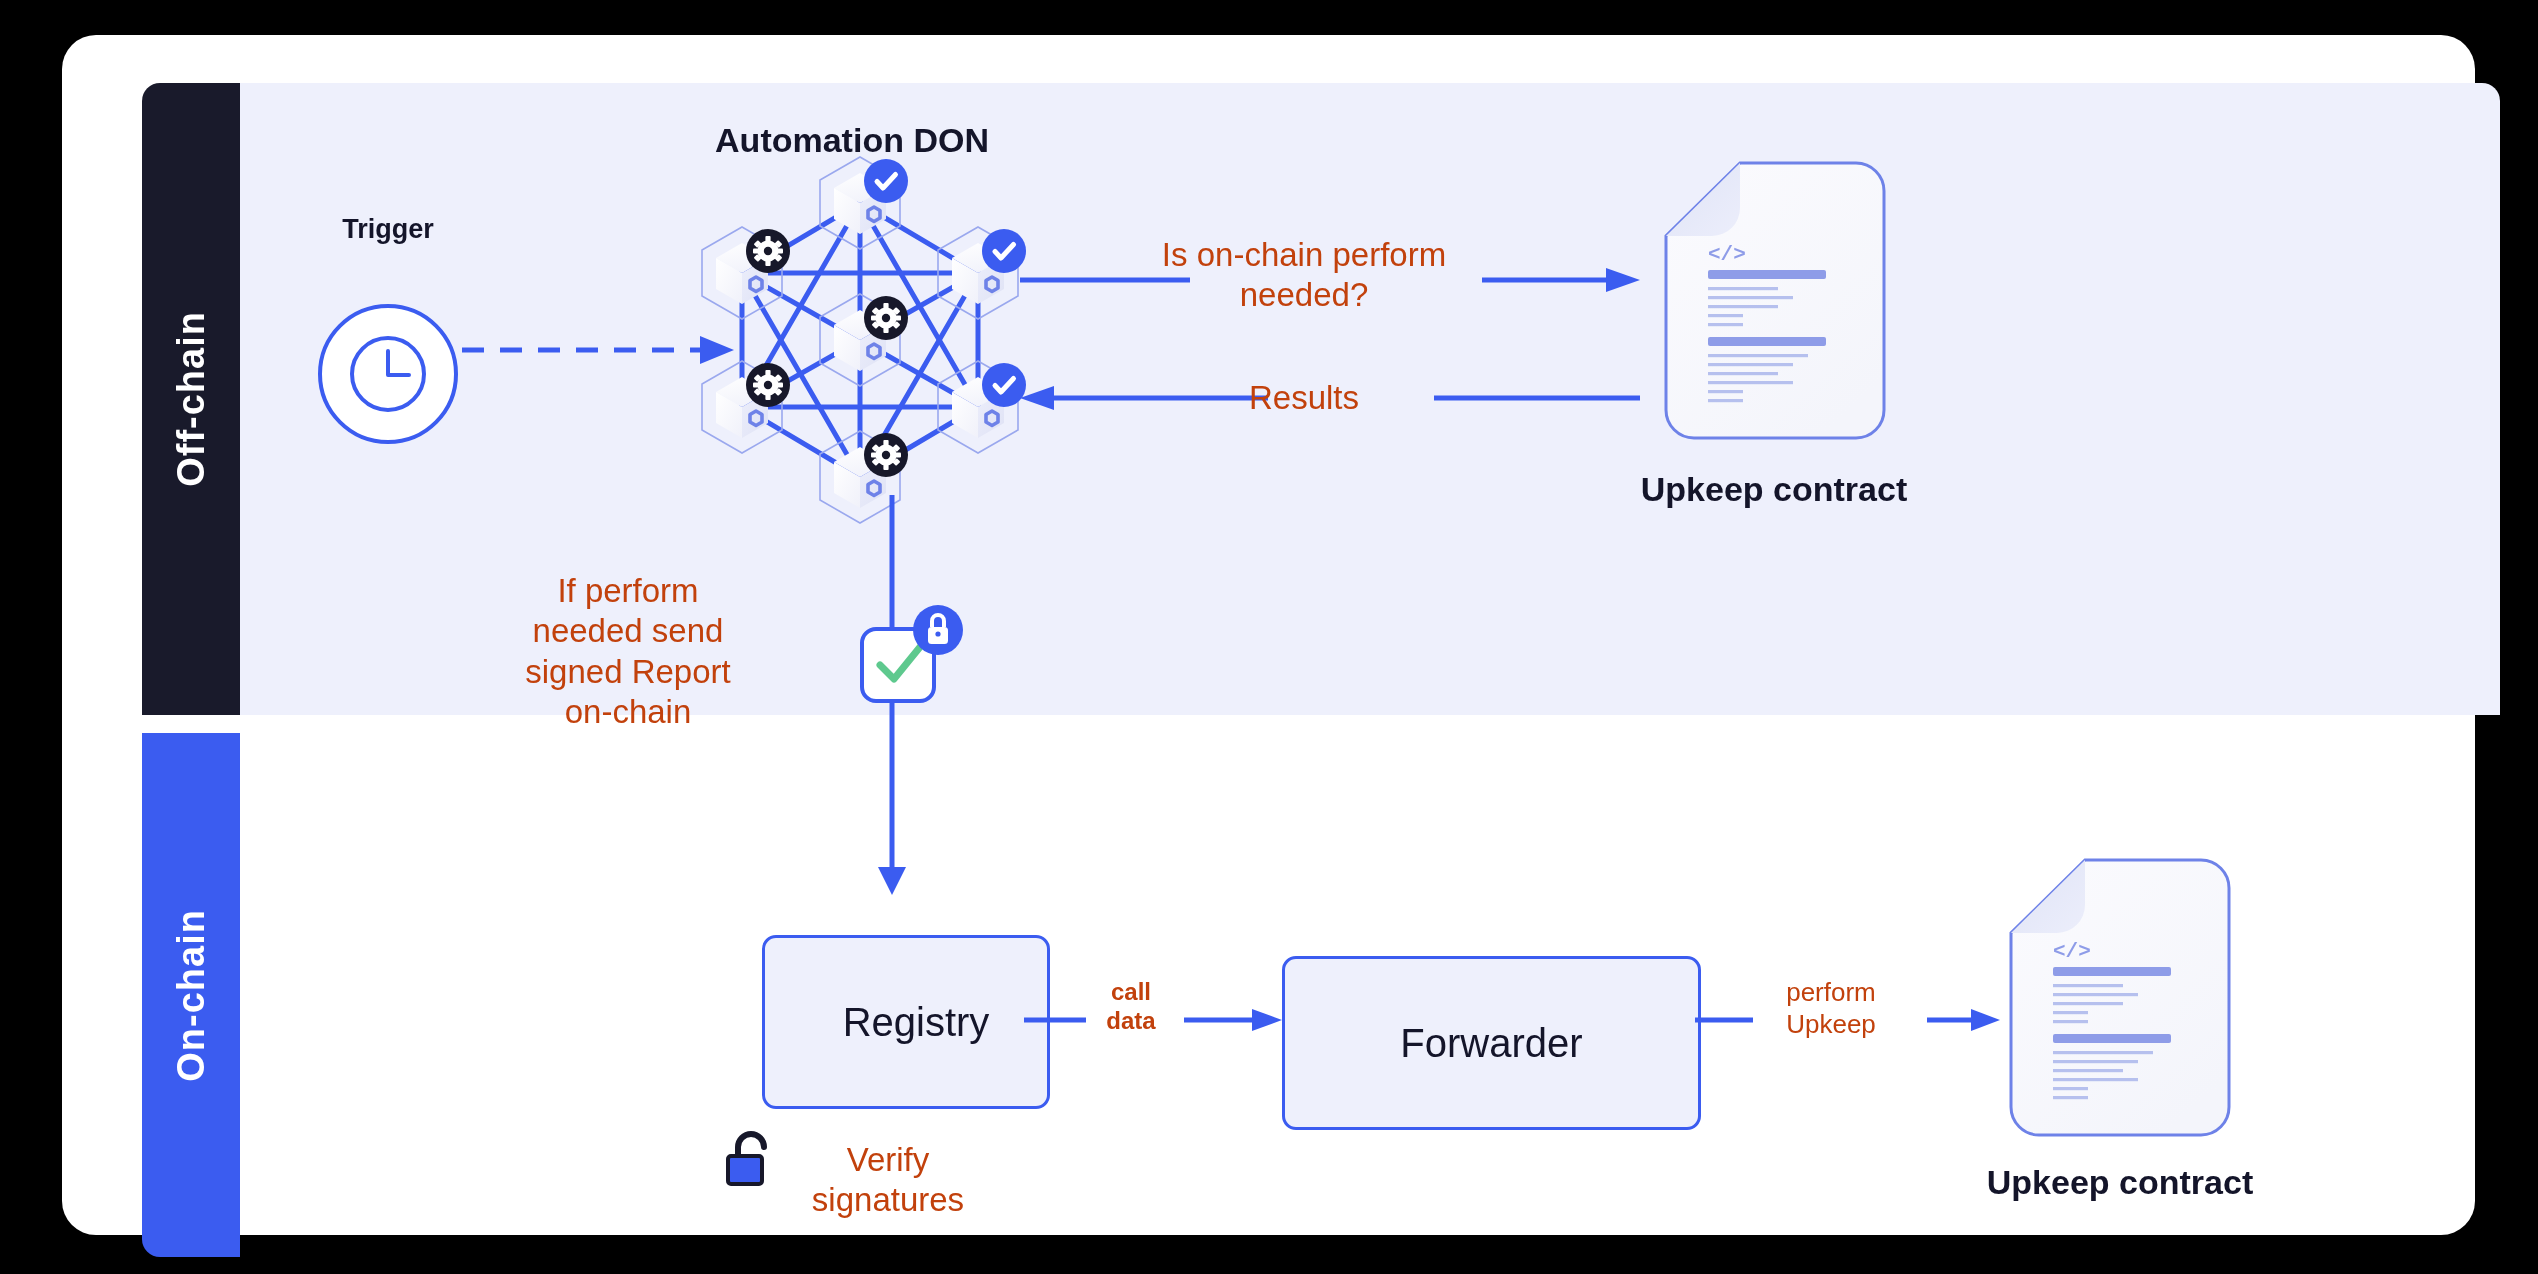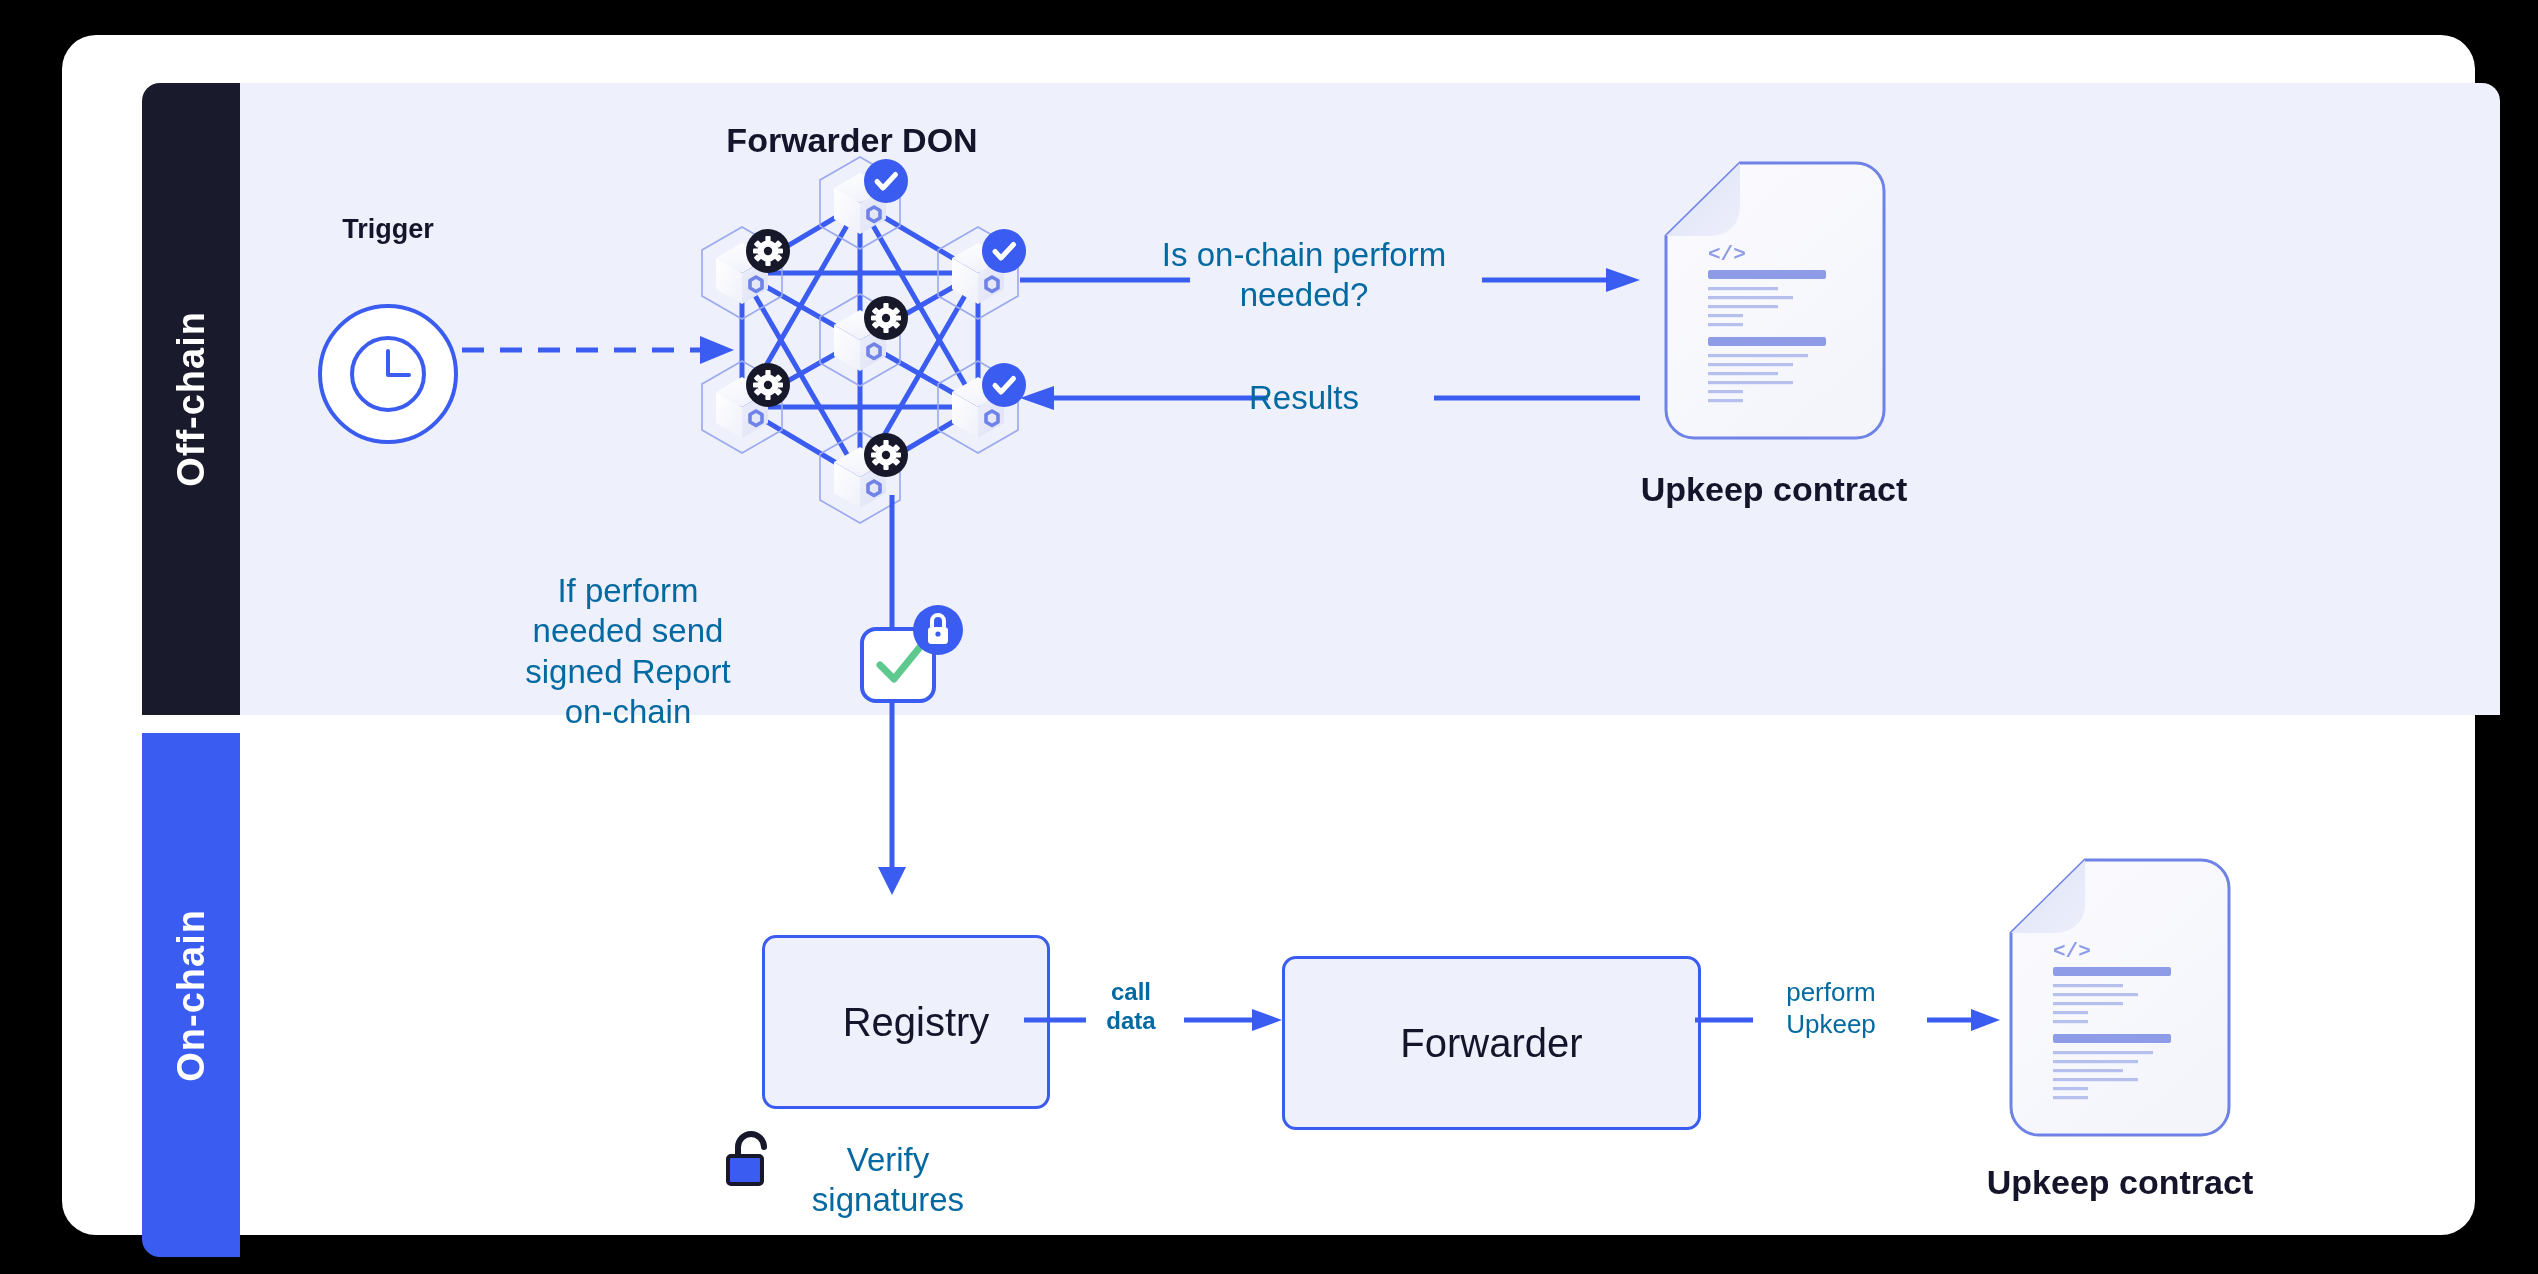--- a/index.html
+++ b/index.html
@@ -33,21 +33,21 @@
 
   
   .offchain-bg{
     position:absolute; left:178px; top:48px; width:2260px; height:632px;
     background:#eef0fc; border-radius:0 18px 0 0;
   }
 
   
   .t{position:absolute; white-space:pre; line-height:1.22;}
   .t-head{font-weight:bold; color:#14152a;}
-  .t-body{color:#0369a1; font-weight:400;}
+  .t-body{color:#c2410c; font-weight:400;}
   .center{text-align:center; transform:translateX(-50%);}
 
   
   .node-box{
     position:absolute; background:#eef0fc; border:3px solid #3b5cf0;
     border-radius:14px; display:flex; align-items:center; justify-content:center;
     color:#14152a; font-size:40px;
   }
 
   
@@ -79,21 +79,21 @@
         <circle cx="71" cy="71" rx="36" ry="36" r="36" fill="#ffffff" stroke="#3b5cf0" stroke-width="4"></circle>
         <path d="M71 48 L71 72 L92 72" fill="none" stroke="#3b5cf0" stroke-width="4" stroke-linecap="round" stroke-linejoin="round"></path>
       </svg>
     </div>
 
     <svg class="abs-svg" style="left:400px; top:295px;" width="275" height="40" viewBox="0 0 275 40">
       <line x1="0" y1="20" x2="238" y2="20" stroke="#3b5cf0" stroke-width="5" stroke-dasharray="22 16"></line>
       <polygon points="238,6 272,20 238,34" fill="#3b5cf0"></polygon>
     </svg>
 
-    <div class="t t-head center" style="left:790px; top:85px; font-size:34px;">Forwarder DON</div>
+    <div class="t t-head center" style="left:790px; top:85px; font-size:34px;">Automation DON</div>
 
     <svg class="abs-svg" style="left:618px; top:110px;" width="360" height="390" viewBox="0 0 360 390">
       <defs>
         <linearGradient id="cubeTop" x1="0" y1="0" x2="0.4" y2="1">
           <stop offset="0%" stop-color="#ffffff"></stop>
           <stop offset="100%" stop-color="#f2f3fb"></stop>
         </linearGradient>
         <linearGradient id="cubeLeft" x1="0" y1="0" x2="1" y2="1">
           <stop offset="0%" stop-color="#ffffff"></stop>
           <stop offset="100%" stop-color="#f0f1fa"></stop>

